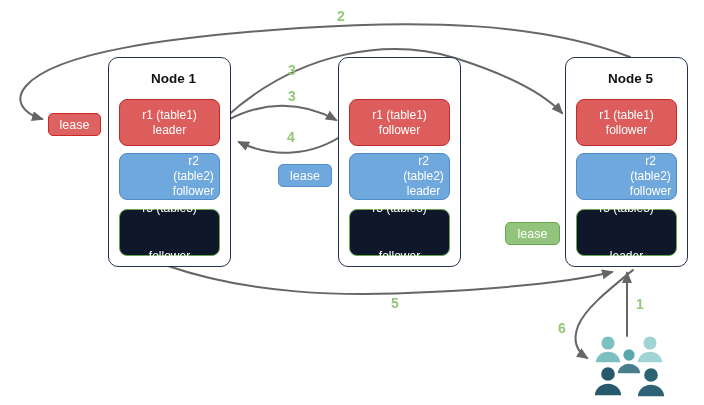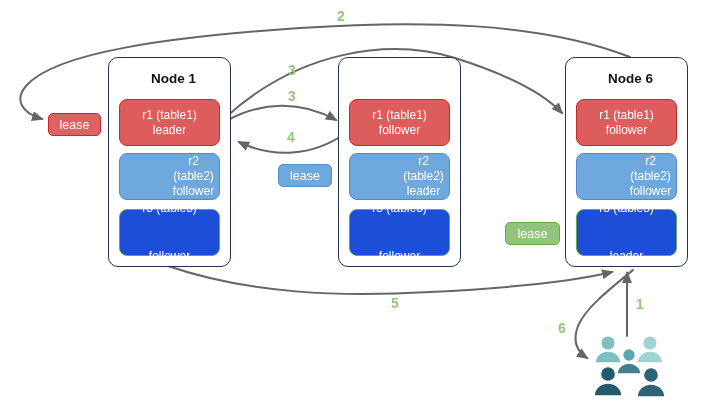--- a/index.html
+++ b/index.html
@@ -23,21 +23,21 @@
     position:absolute;left:10px;width:101px;height:47px;border-radius:8px;
     box-sizing:border-box;display:flex;flex-direction:column;align-items:center;
     justify-content:center;color:#ffffff;font-size:12px;line-height:1.25;
     text-align:center;border:1.5px solid transparent;
   }
   .range-1{top:41px;}
   .range-2{top:95px;padding-left:48px;}
   .range-3{top:151px;}
   .c-red{background:#DD5C5C;border-color:#C22B2B;}
   .c-blue{background:#6FA8DC;border-color:#4E8BC8;}
-  .c-green{background:#1d4ed8;border-color:#6AA84F;gap:33px;}
+  .c-green{background:#0f172a;border-color:#6AA84F;gap:33px;}
   .lease{
     position:absolute;border-radius:5px;box-sizing:border-box;color:#ffffff;
     font-size:12.5px;display:flex;align-items:center;justify-content:center;
     border:1.5px solid transparent;
     text-align:center;
   }
   .lease-red{left:48px;top:113px;width:53px;height:23px;background:#DD6262;border-color:#CC2626;}
   .lease-blue{left:278px;top:164px;width:54px;height:23px;background:#6FA8DC;border-color:#5590CE;}
   .lease-green{left:505px;top:222px;width:55px;height:23px;background:#93C47D;border-color:#6AA84F;}
   .step{
@@ -100,21 +100,21 @@
       <div>r2 (table2)</div>
       <div>leader</div>
     </div>
     <div class="range range-3 c-green">
       <div>r3 (table3)</div>
       <div>follower</div>
     </div>
   </div>
 
   <div class="node node-3">
-    <div class="node-title">Node 6</div>
+    <div class="node-title">Node 5</div>
     <div class="range range-1 c-red">
       <div>r1 (table1)</div>
       <div>follower</div>
     </div>
     <div class="range range-2 c-blue">
       <div>r2 (table2)</div>
       <div>follower</div>
     </div>
     <div class="range range-3 c-green">
       <div>r3 (table3)</div>

